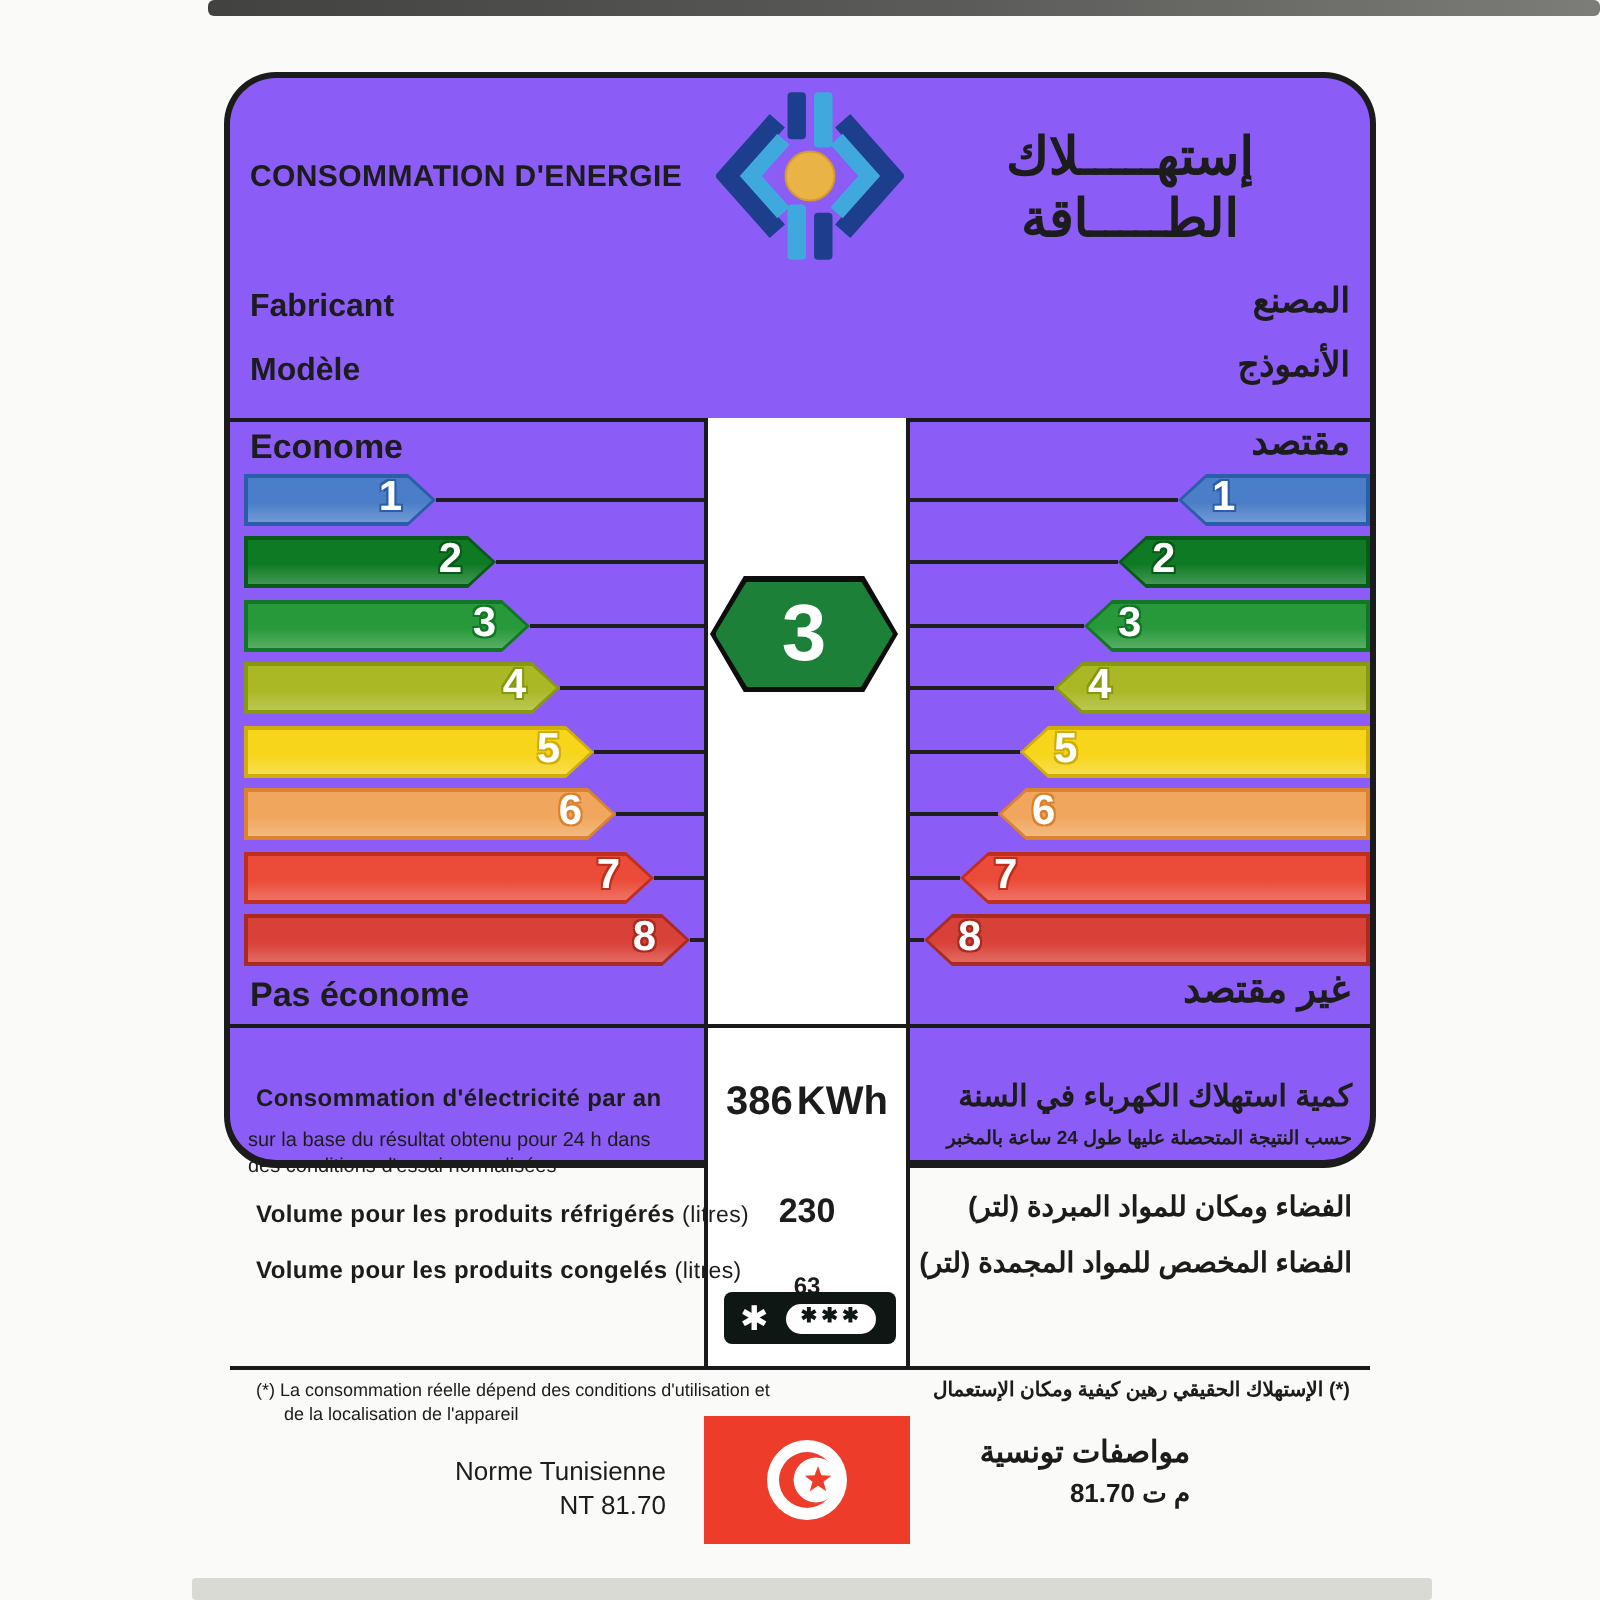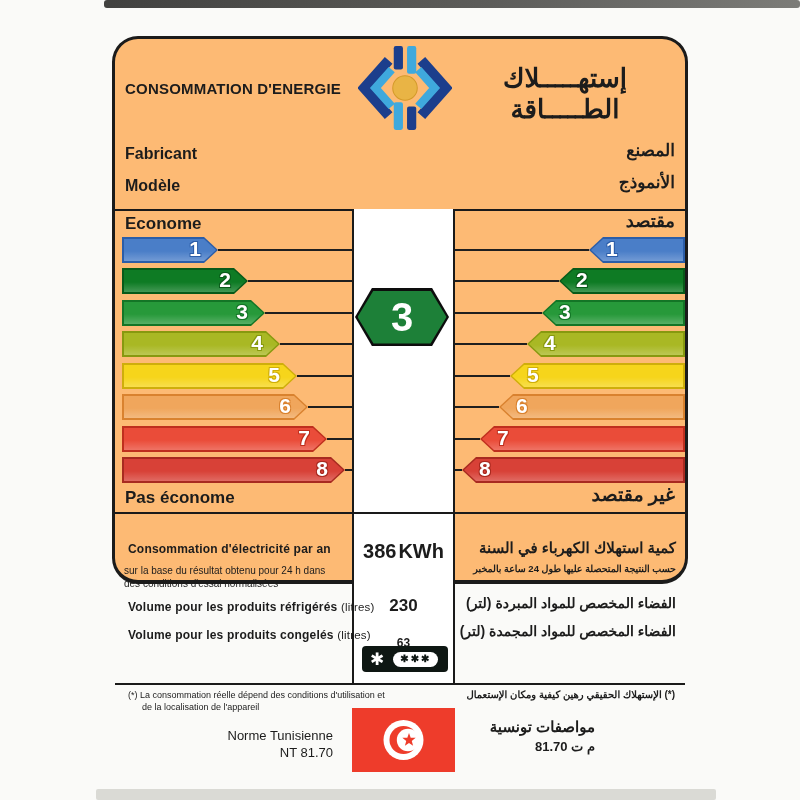--- a/index.html
+++ b/index.html
@@ -15,21 +15,21 @@
   .scan-top{position:absolute;left:104px;top:0;width:696px;height:8px;
     background:linear-gradient(90deg,#2d2d2b,#4a4a48 55%,#6e6e6a);
     border-radius:3px;opacity:.9;}
   .scan-bottom{position:absolute;left:96px;top:789px;width:620px;height:11px;
     background:#cfcfca;opacity:.75;border-radius:2px;}
 
   
   .label{
     position:absolute;left:112px;top:36px;width:576px;height:548px;
     box-sizing:border-box;border:3px solid #1b1b1b;border-bottom-width:4px;
-    border-radius:26px;background:#fdba74;
+    border-radius:26px;background:#8b5cf6;
   }
   .hline{position:absolute;left:0;right:0;height:2px;background:#1a1a1a;}
 
   .title-fr{position:absolute;left:10px;top:41px;font-size:15px;font-weight:bold;letter-spacing:.2px;}
   .title-ar{position:absolute;right:4px;top:24px;width:232px;text-align:center;
     font-size:26px;font-weight:bold;}
 
   .logo{position:absolute;left:243px;top:5px;width:94px;height:88px;}
 
   .brandbox{position:absolute;left:237px;top:96px;width:103px;height:74px;
@@ -231,21 +231,21 @@
   </div>
 
   <div class="ar-cons ar" style="top:500px;font-size:15px">كمية استهلاك الكهرباء في السنة</div>
   <div class="ar-cons-note ar" style="top:524px">حسب النتيجة المتحصلة عليها طول 24 ساعة بالمخبر</div>
 
   <div class="cons-h" style="top:561px">
     <span>Volume pour les produits réfrigérés</span>
     <span class="cons-unit">(litres)</span>
   </div>
   <div class="val" style="top:557px;font-size:17px">230</div>
-  <div class="ar-cons ar" style="top:556px">الفضاء المخصص للمواد المبردة (لتر)</div>
+  <div class="ar-cons ar" style="top:556px">الفضاء ومكان للمواد المبردة (لتر)</div>
 
   <div class="cons-h" style="top:589px">
     <span>Volume pour les produits congelés</span>
     <span class="cons-unit">(litres)</span>
   </div>
   <div class="val" style="top:597px;font-size:12px">63</div>
   <div class="ar-cons ar" style="top:584px">الفضاء المخصص للمواد المجمدة (لتر)</div>
 
   <div class="starbox">
     <span class="star-single">✱</span>

